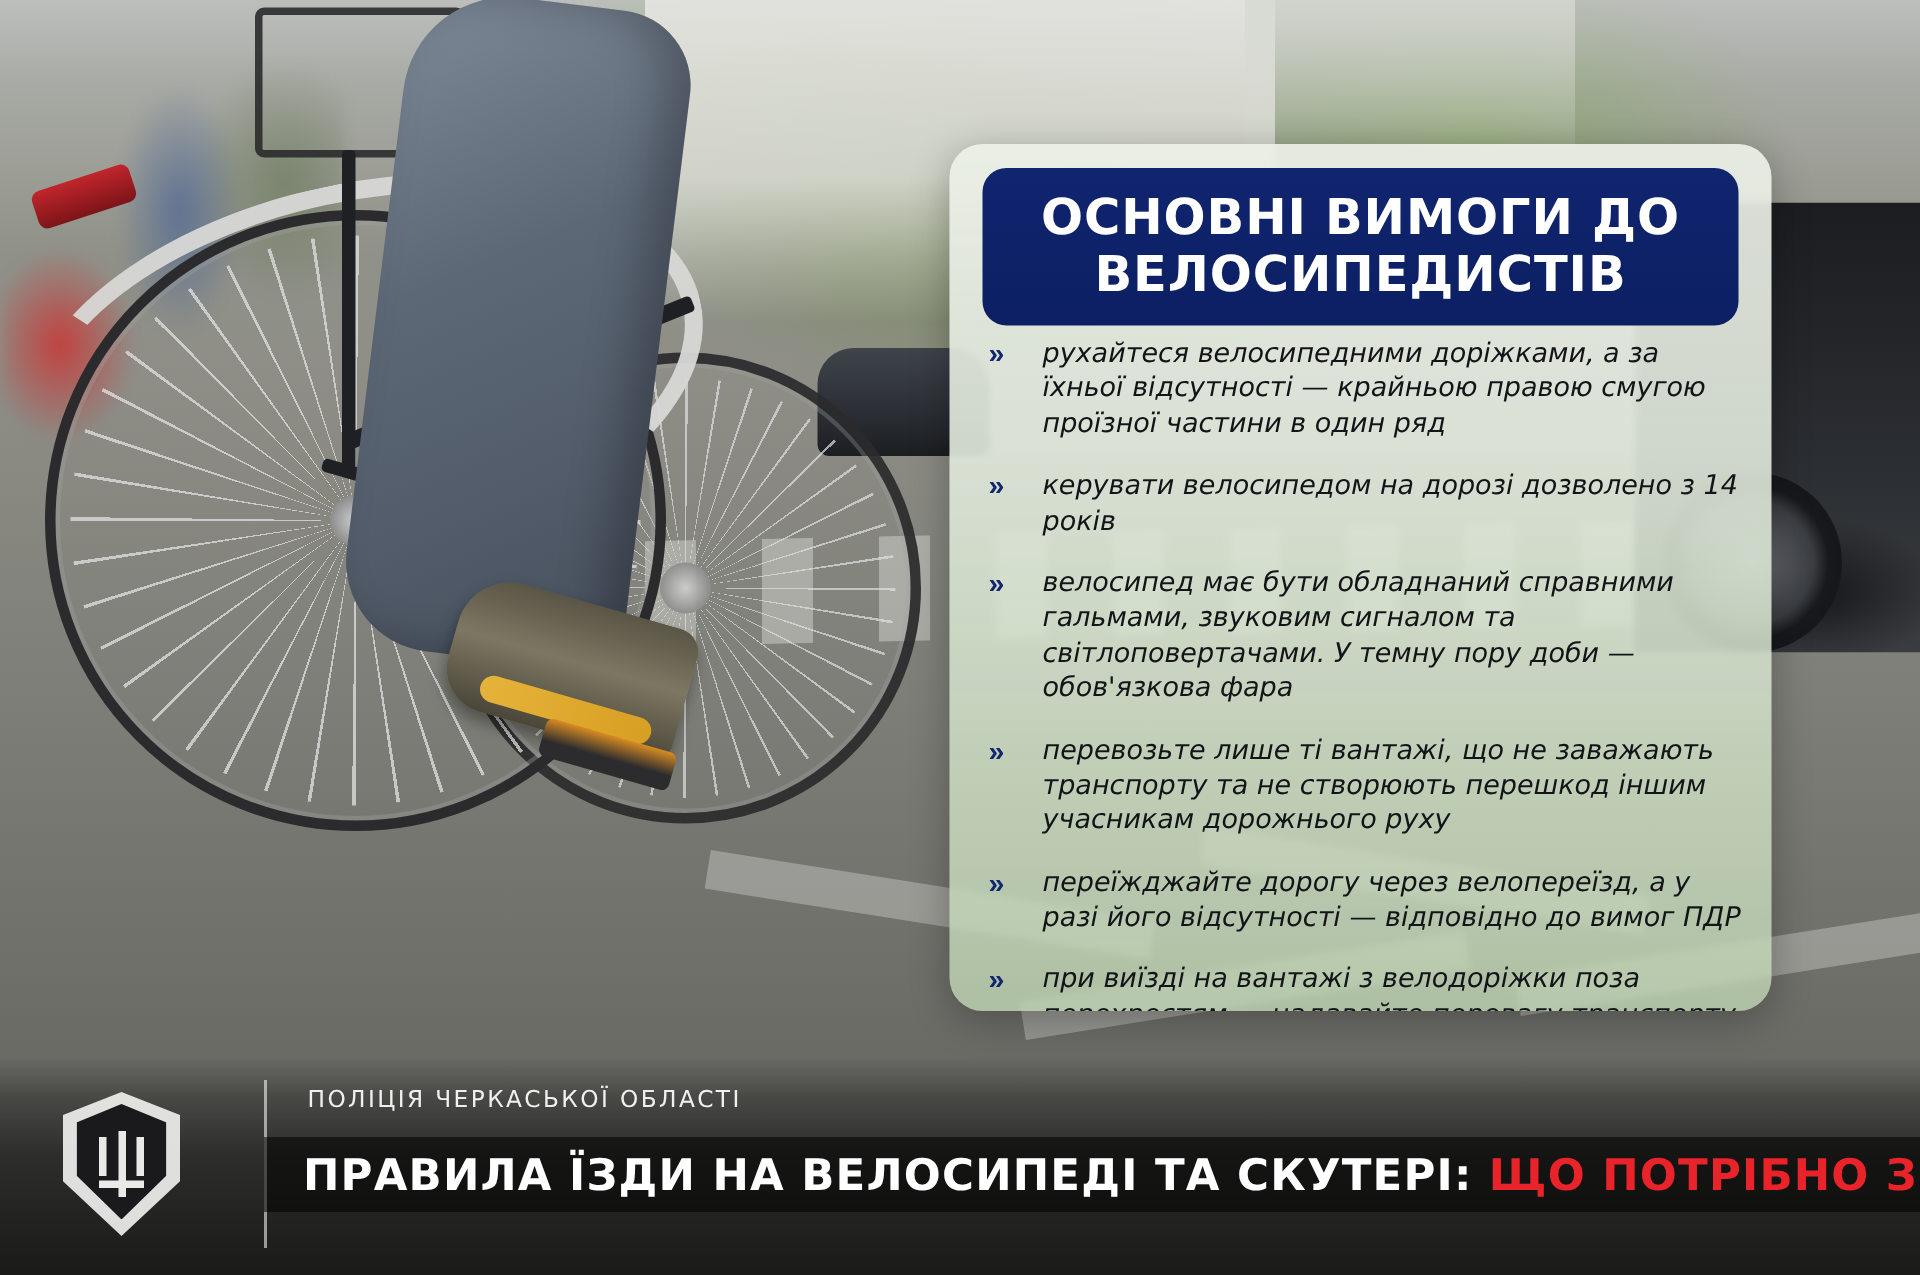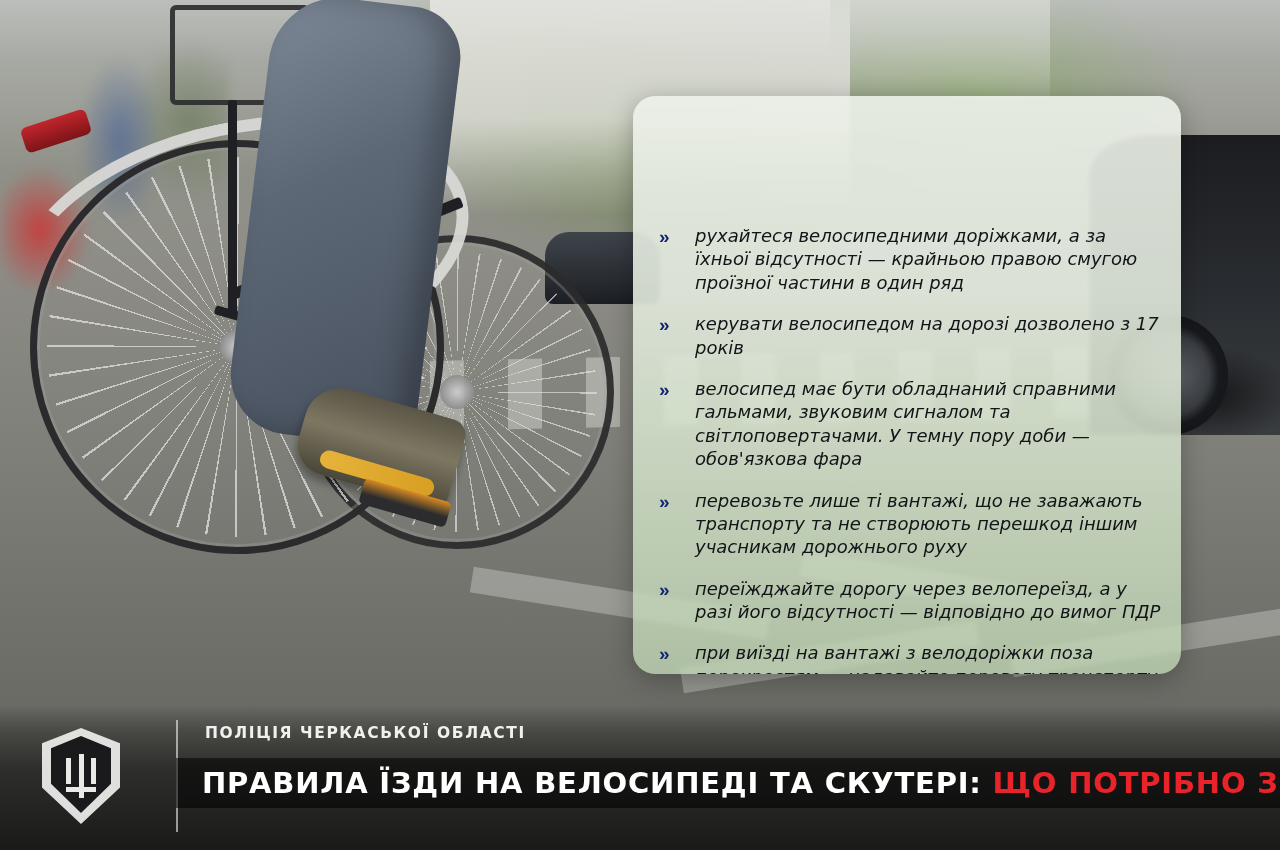--- a/index.html
+++ b/index.html
@@ -301,21 +301,21 @@
     position: absolute;
     left: 176px; bottom: 18px; width: 2px; height: 112px;
     background: rgba(255,255,255,.55);
   }
   .kicker {
     position: absolute;
     left: 205px; bottom: 108px;
     color: #f0f0ee;
     font-size: 15.5px;
     letter-spacing: 1.6px;
-    font-weight: 700;
+    font-weight: 400;
     text-transform: uppercase;
     font-family: "DejaVu Sans", "Liberation Sans", sans-serif;
   }
   .headline-bar {
     position: absolute;
     left: 176px; bottom: 42px;
     right: 0;
     padding: 8px 0 8px 26px;
     background: rgba(0,0,0,.55);
   }
@@ -364,29 +364,32 @@
       <div class="frame-bar" style="left:230px; top:230px; width:250px; height:11px; transform:rotate(-22deg);"></div>
       <div class="frame-bar" style="left:215px; top:245px; width:215px; height:9px;  transform:rotate(16deg);"></div>
       <div class="frame-bar" style="left:228px; top:40px;  width:9px;  height:215px;"></div>
       <div class="leg"></div>
       <div class="shoe"></div>
       <div class="pedal"></div>
     </div>
   </div>
 
   <section class="card">
+    <div class="card-header">
+      <h1>ОСНОВНІ ВИМОГИ ДО ВЕЛОСИПЕДИСТІВ</h1>
+    </div>
 
     <div class="list">
       <div class="item">
         <span class="chev">»</span>
         <p>рухайтеся велосипедними доріжками, а за їхньої відсутності — крайньою правою смугою проїзної частини в один ряд</p>
       </div>
       <div class="item">
         <span class="chev">»</span>
-        <p>керувати велосипедом на дорозі дозволено з 17 років</p>
+        <p>керувати велосипедом на дорозі дозволено з 14 років</p>
       </div>
       <div class="item">
         <span class="chev">»</span>
         <p>велосипед має бути обладнаний справними гальмами, звуковим сигналом та світлоповертачами. У темну пору доби — обов'язкова фара</p>
       </div>
       <div class="item">
         <span class="chev">»</span>
         <p>перевозьте лише ті вантажі, що не заважають транспорту та не створюють перешкод іншим учасникам дорожнього руху</p>
       </div>
       <div class="item">

